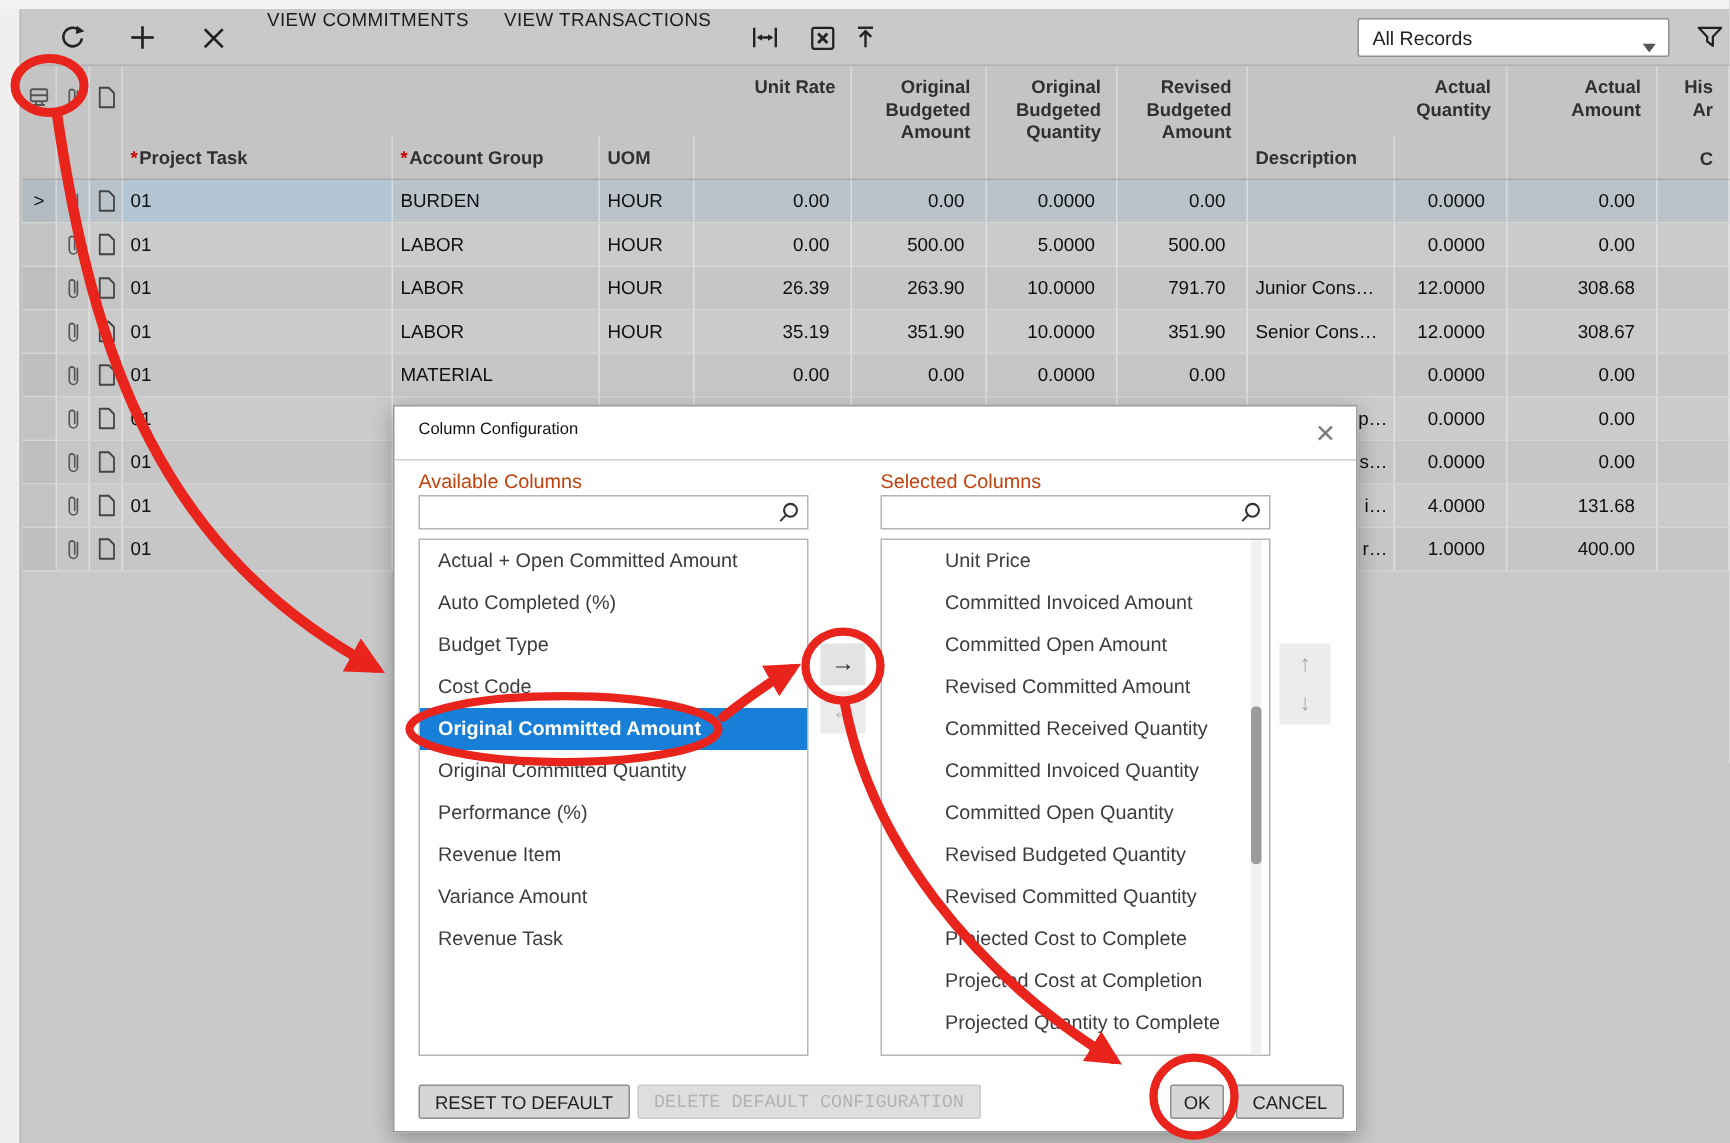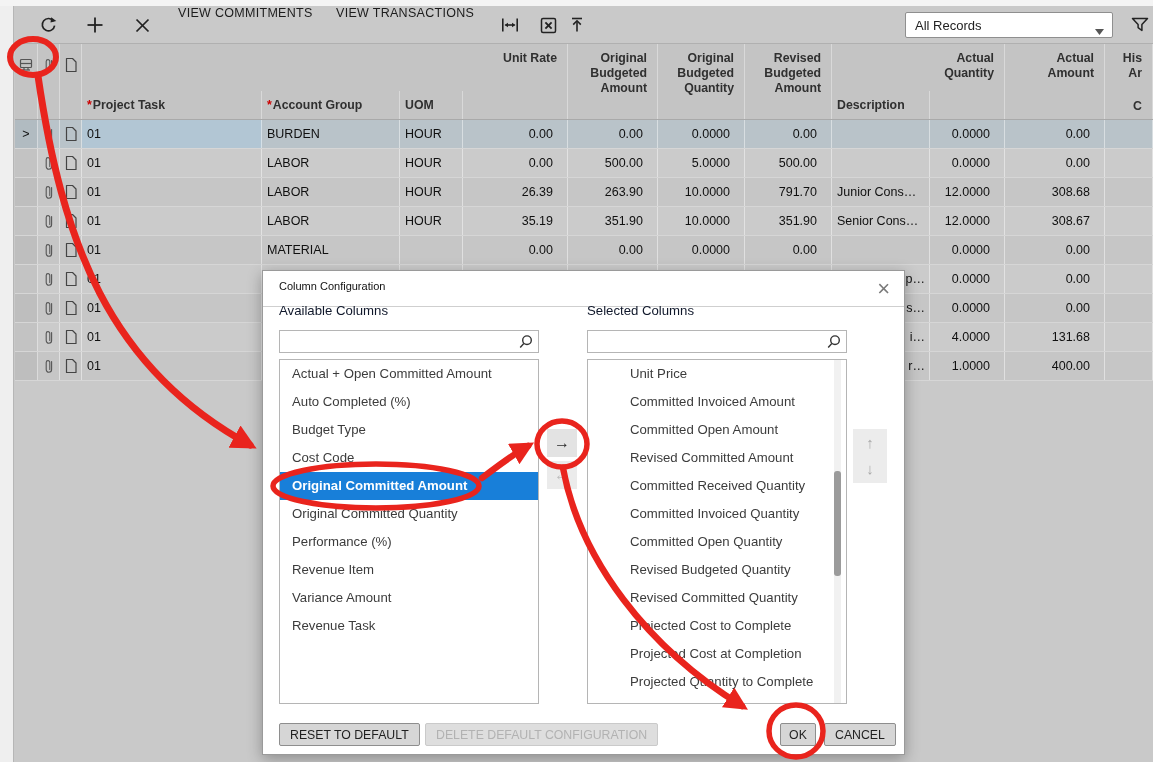--- a/index.html
+++ b/index.html
@@ -40,35 +40,35 @@
   .row .cc { justify-content:center; }
   .row.selected .task-cell { background:#b2c6d4; }
   .ind-cell { background:rgba(0,0,0,.04); font-size:13px; color:#444; justify-content:center; }
   .frag { justify-content:flex-end; padding-right:4px; }
 
   
   .dialog { position:absolute; left:262px; top:270px; width:643px; height:485px; background:#ffffff; border:1px solid #9a9a9a; box-shadow:0 4px 14px rgba(0,0,0,.3); z-index:10; }
   .dlg-title { position:absolute; left:0; top:0; width:100%; height:36px; border-bottom:1px solid #cfcfcf; }
   .dlg-title .t { position:absolute; left:16px; top:9px; font-size:11px; color:#111; }
   .dlg-close { position:absolute; right:14px; top:5px; font-size:22px; color:#7a7a7a; cursor:pointer; line-height:26px; }
-  .col-label { position:absolute; top:32px; font-size:13.2px; color:#0f172a; }
+  .col-label { position:absolute; top:42px; font-size:13.2px; color:#c2410c; }
   .search { position:absolute; top:59px; width:260px; height:23px; border:1px solid #b5b5b5; background:#fff; }
   .search input { position:absolute; left:0; top:0; width:100%; height:100%; border:none; outline:none; font-size:13px; padding:0 24px 0 6px; background:transparent; font-family:"Liberation Sans",sans-serif; }
   .search .mag { position:absolute; right:4px; top:3px; }
   .listbox { position:absolute; top:88px; width:260px; height:345px; border:1px solid #b5b5b5; background:#fff; overflow:hidden; }
   .litem { height:28px; line-height:28px; padding-left:12px; font-size:13.2px; color:#3c3c3c; cursor:pointer; white-space:nowrap; }
   .litem.sel { background:#187fd9; color:#fff; font-weight:bold; }
   .mid-btn { position:absolute; left:284px; width:30px; height:28px; background:#e3e3e3; display:flex; align-items:center; justify-content:center; font-size:16px; color:#2b2b2b; cursor:pointer; }
   .mid-btn.dis { color:#bdbdbd; background:#ebebeb; }
   .updown { position:absolute; left:590px; top:158px; width:34px; height:54px; background:#ececec; display:flex; flex-direction:column; align-items:center; justify-content:center; gap:2px; font-size:15px; color:#a9a9a9; }
   .updown div { cursor:pointer; line-height:24px; }
   .sb-track { position:absolute; left:571px; top:89px; width:7px; height:343px; background:#f1f1f1; }
   .sb-thumb { position:absolute; left:0; top:111px; width:7px; height:105px; background:#9b9b9b; border-radius:3px; cursor:pointer; }
   .dlg-btn { position:absolute; top:452px; height:23px; display:flex; align-items:center; justify-content:center; font-size:12.3px; color:#1f1f1f; background:#d6d6d6; border:1px solid #8e8e8e; border-radius:2px; cursor:pointer; padding:0 10px; white-space:nowrap; }
-  .dlg-btn.dis { color:#b2b2b2; background:#dedede; border-color:#cacaca; cursor:default; }
+  .dlg-btn.dis { color:#b2b2b2; background:#dedede; border-color:#cacaca; cursor:default;font-family:Liberation Mono, monospace; }
 
   
   .anno { position:absolute; left:0; top:0; width:1153px; height:762px; z-index:50; pointer-events:none; }
 
   .icon-svg { display:block; }
 </style>
 </head>
 <body>
 
 <div class="screen">

